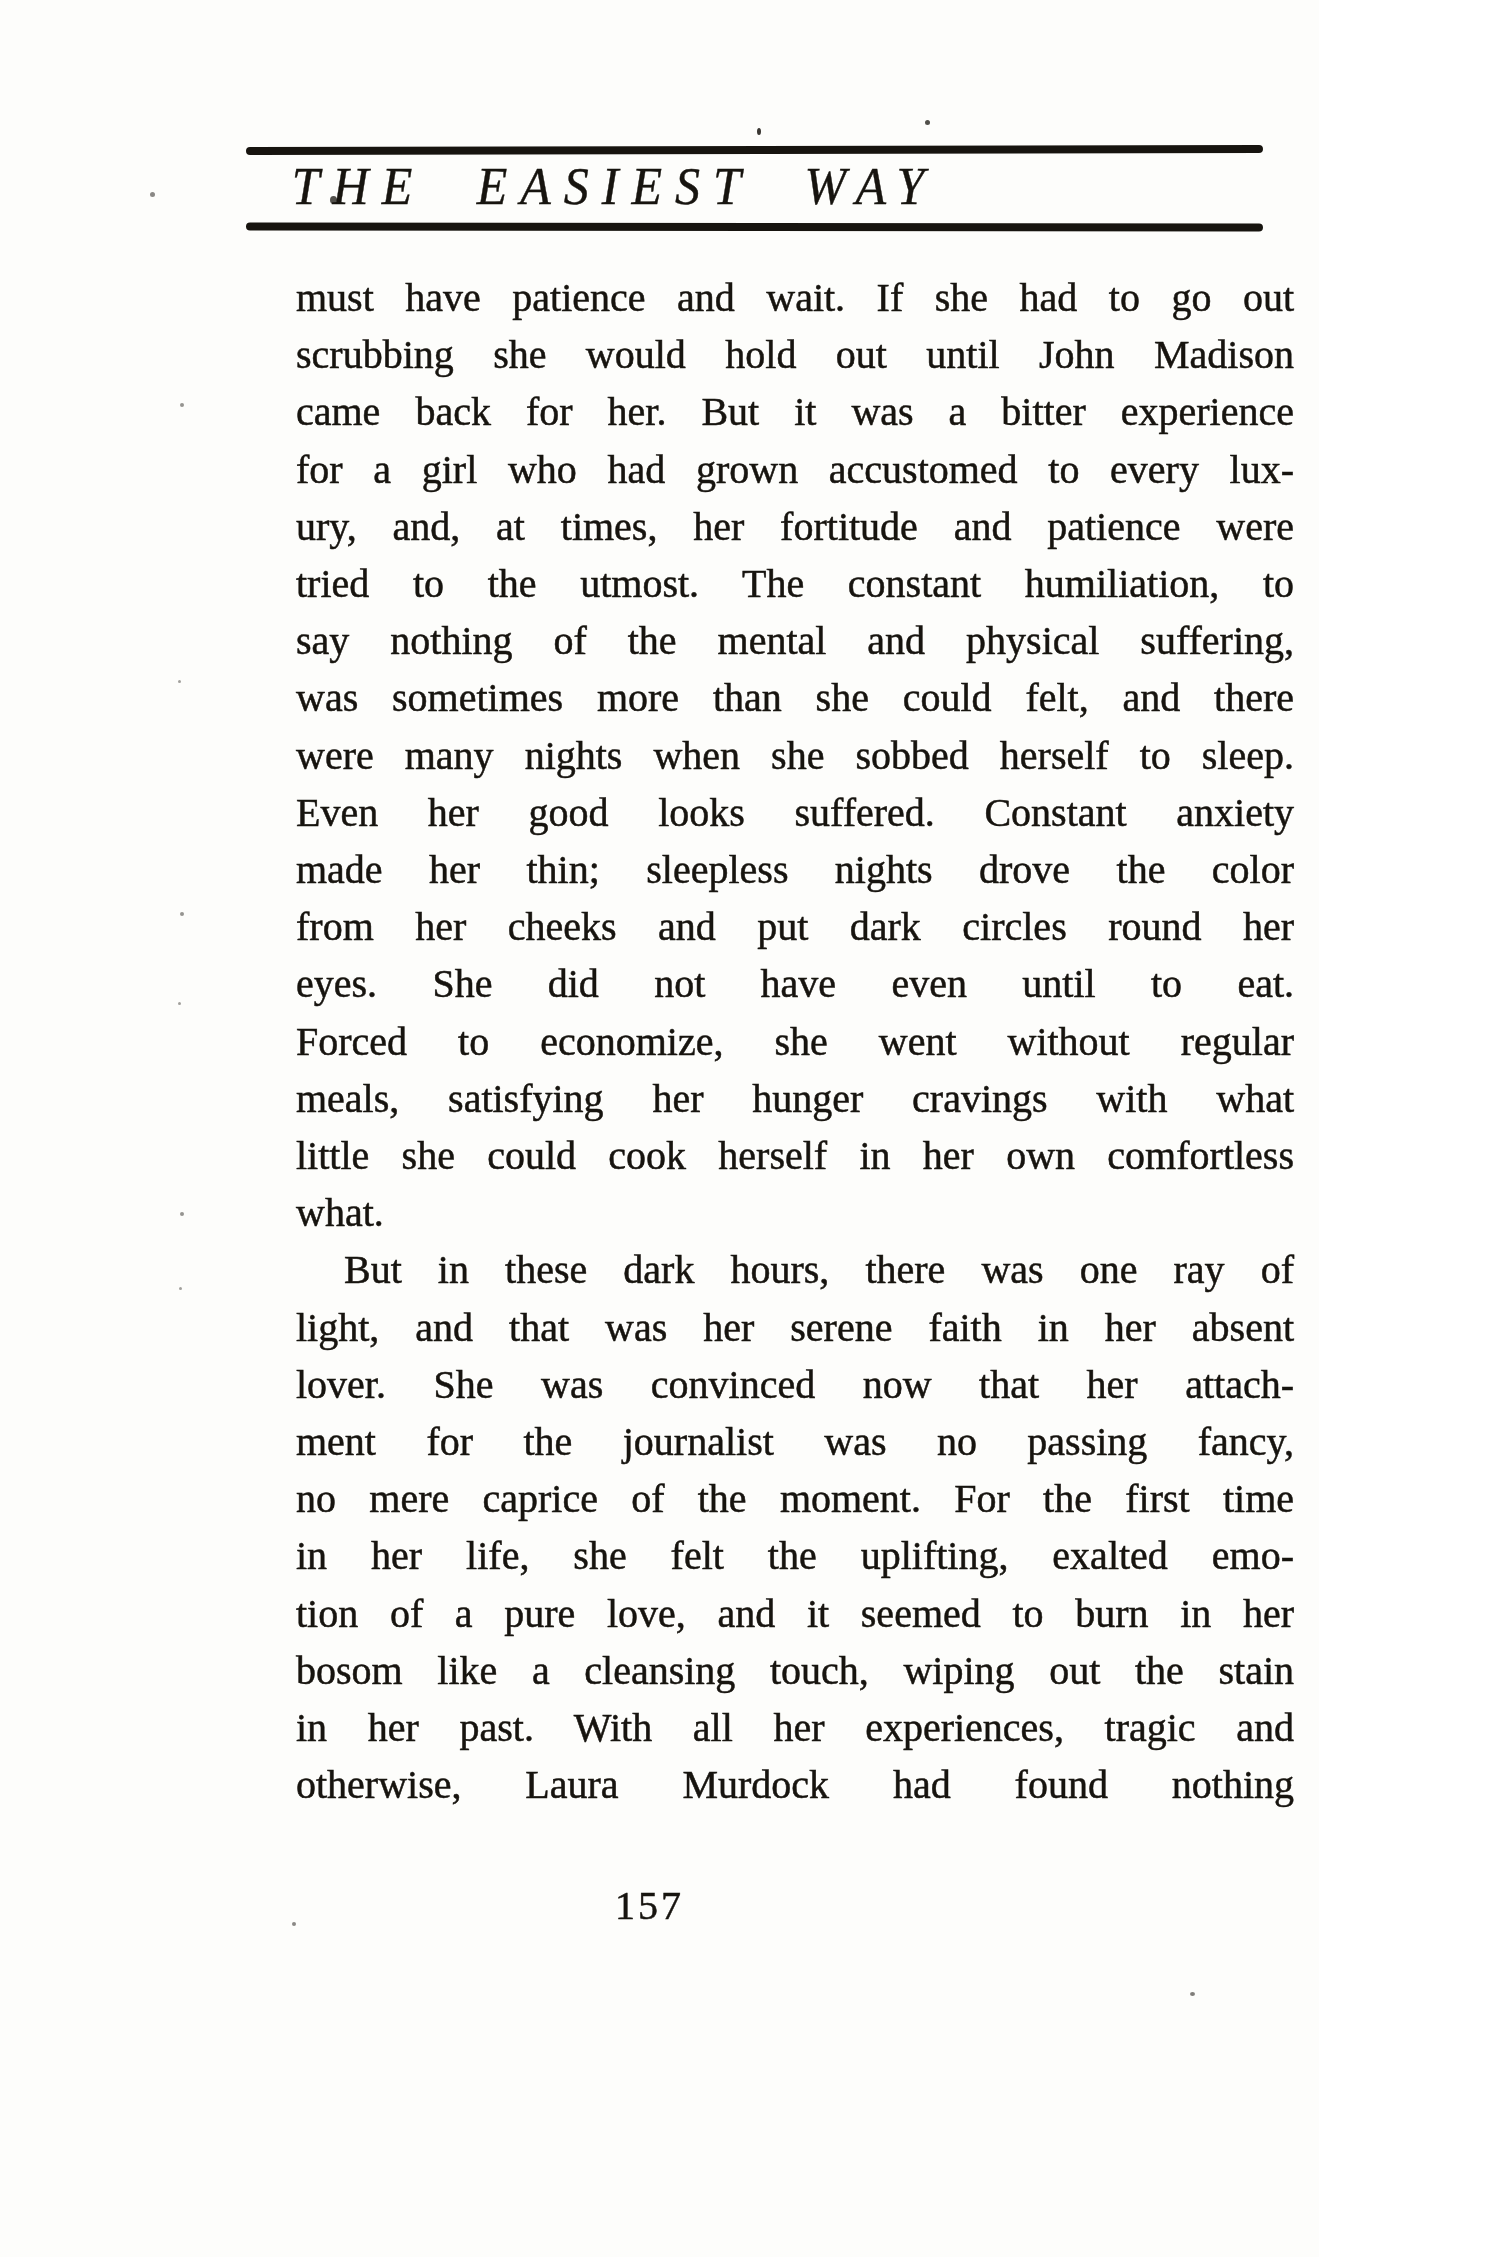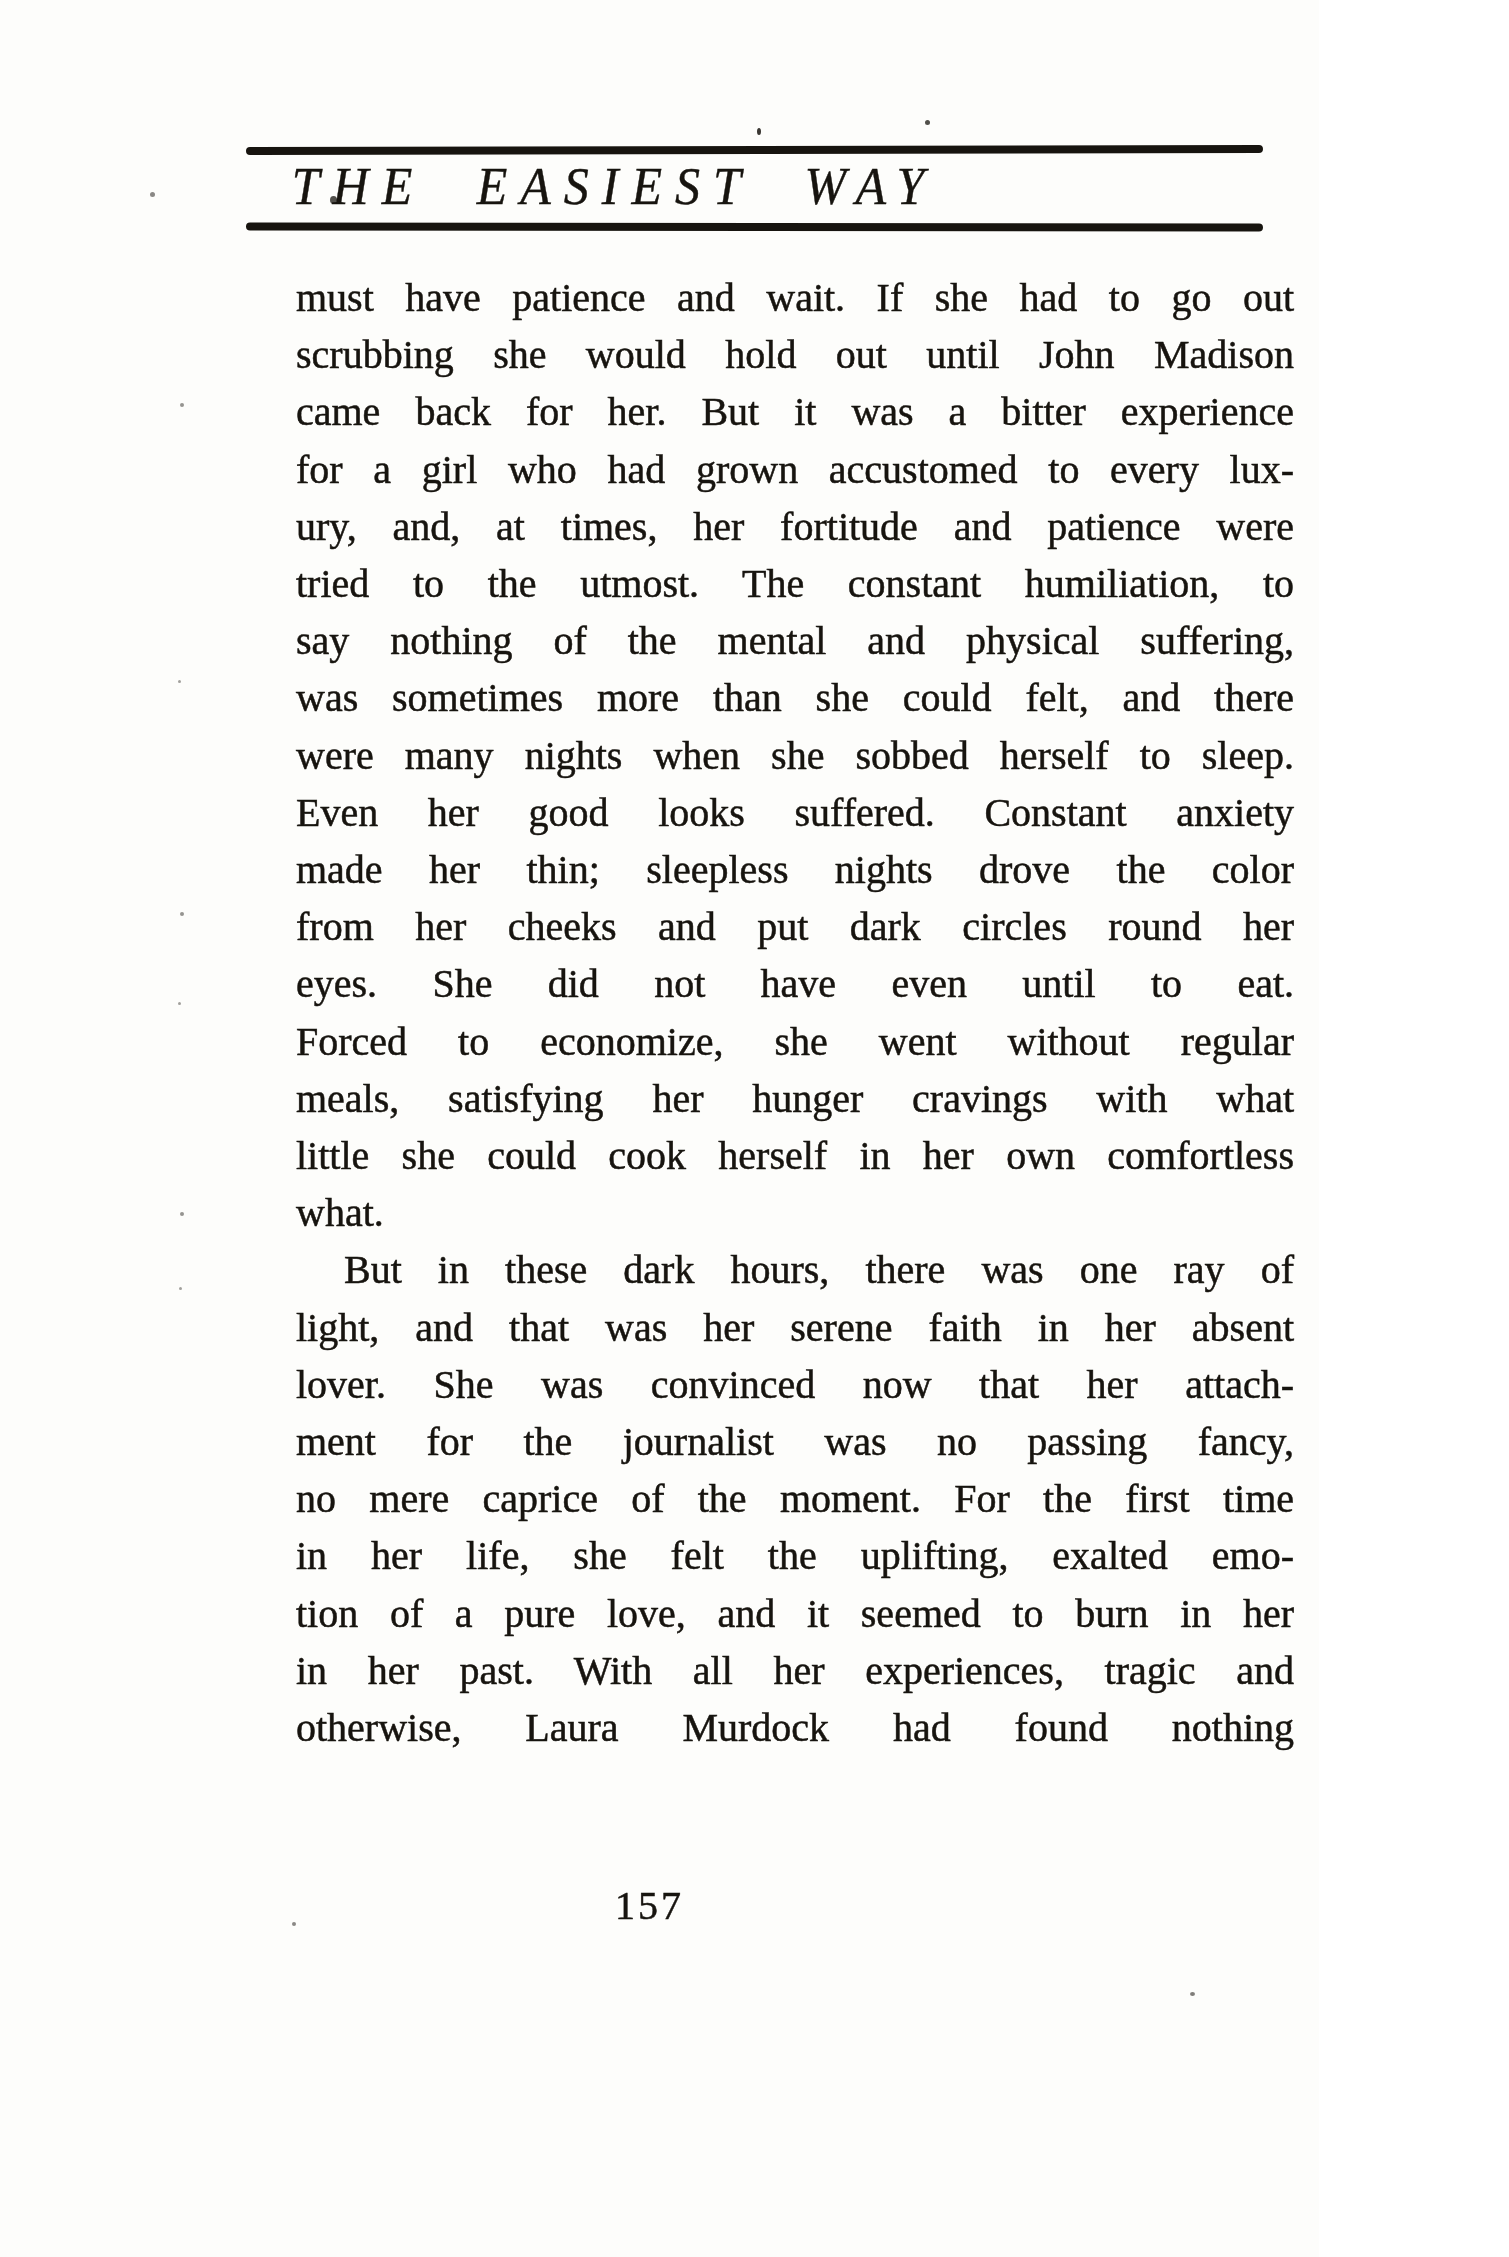--- a/index.html
+++ b/index.html
@@ -93,20 +93,21 @@
       <div class="line">meals, satisfying her hunger cravings with what</div>
       <div class="line">little she could cook herself in her own comfortless</div>
       <div class="line short">what.</div>
       <div class="line indent">But in these dark hours, there was one ray of</div>
       <div class="line">light, and that was her serene faith in her absent</div>
       <div class="line">lover. She was convinced now that her attach-</div>
       <div class="line">ment for the journalist was no passing fancy,</div>
       <div class="line">no mere caprice of the moment. For the first time</div>
       <div class="line">in her life, she felt the uplifting, exalted emo-</div>
       <div class="line">tion of a pure love, and it seemed to burn in her</div>
+      <div class="line">bosom like a cleansing touch, wiping out the stain</div>
       <div class="line">in her past. With all her experiences, tragic and</div>
       <div class="line">otherwise, Laura Murdock had found nothing</div>
     </div>
 
   <div class="page-number">157</div>
 
   <div class="speck s1"></div>
   <div class="speck s2"></div>
   <div class="speck s3"></div>
   <div class="speck s4"></div>

